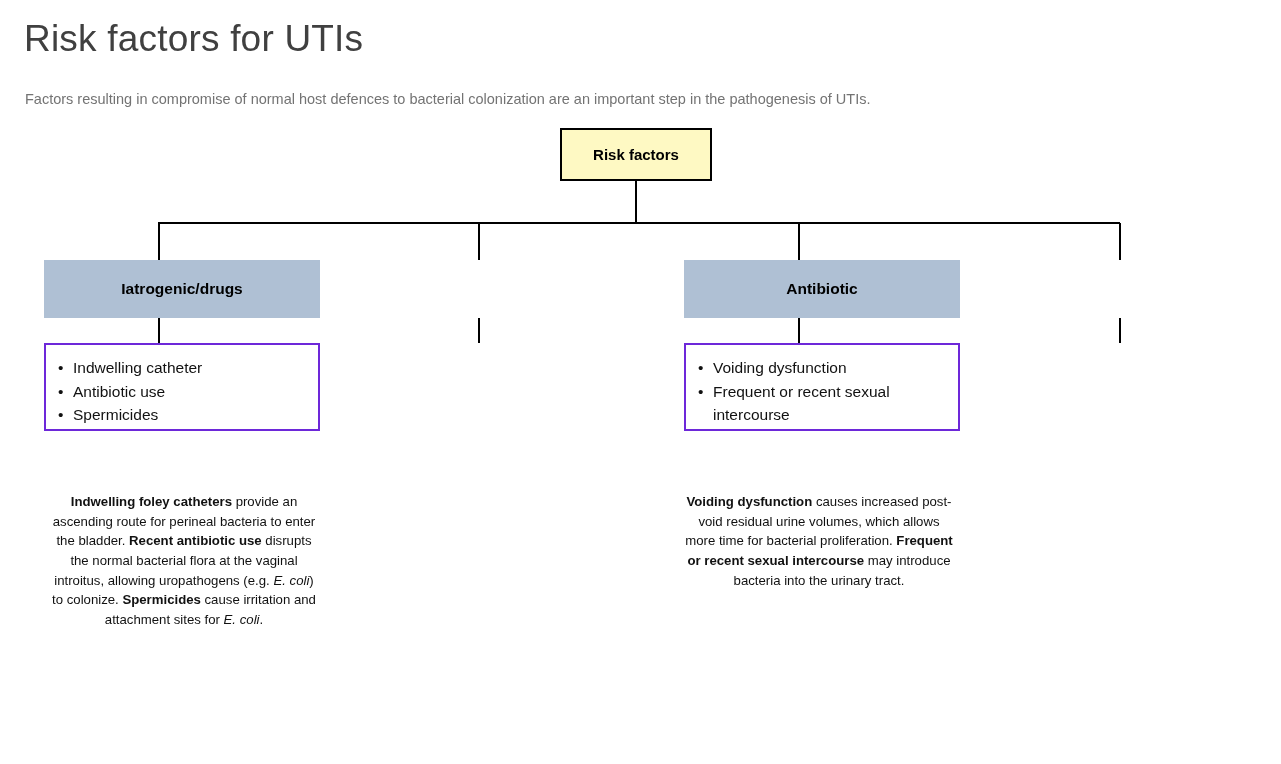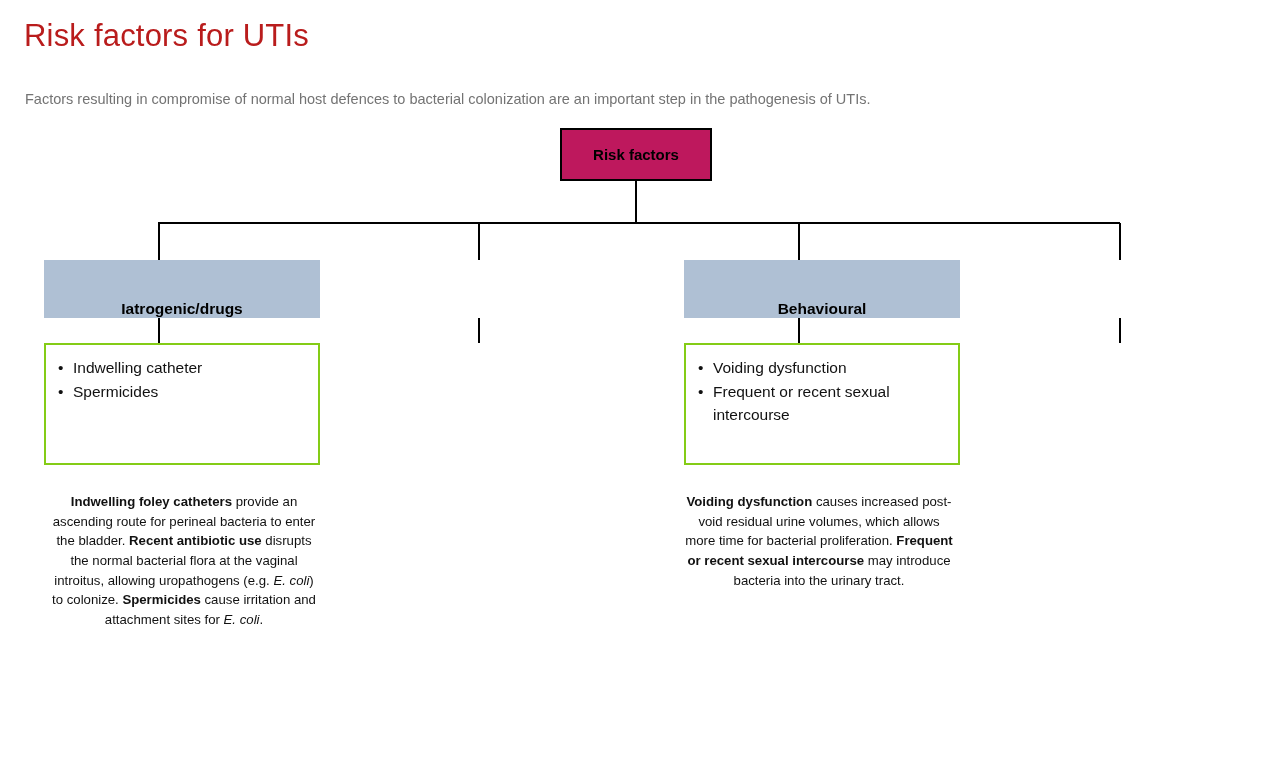--- a/index.html
+++ b/index.html
@@ -14,44 +14,44 @@
     font-family: "Liberation Sans", sans-serif;
     color: #000000;
     overflow: hidden;
   }
 
   
   .page-title {
     position: absolute;
     left: 24px;
     top: 18px;
-    font-size: 31px;
+    font-size: 37px;
     font-weight: 400;
     letter-spacing: 0.2px;
-    color: #b91c1c;
+    color: #404040;
     white-space: nowrap;
   }
   .page-subtitle {
     position: absolute;
     left: 25px;
     top: 91px;
     font-size: 14.5px;
     color: #737373;
     white-space: nowrap;
   }
 
   
   .root-box {
     position: absolute;
     left: 560px;
     top: 128px;
     width: 152px;
     height: 53px;
     border: 2px solid #000000;
-    background: #be185d;
+    background: #fef9c3;
     box-sizing: border-box;
     display: flex;
     align-items: center;
     justify-content: center;
   }
   .root-box .root-label {
     font-size: 15px;
     font-weight: bold;
     color: #000;
   }
@@ -104,36 +104,36 @@
   .col-2 { left: 342px; width: 276px; }
   .col-3 { left: 662px; width: 276px; }
   .col-4 { left: 980px; width: 282px; }
 
   .cat-header {
     position: absolute;
     top: 260px;
     height: 58px;
     background: #afc0d4;
     display: flex;
-    align-items: flex-end;
+    align-items: center;
     justify-content: center;
     box-sizing: border-box;
   }
   .cat-header .cat-label {
     font-size: 15.5px;
     font-weight: bold;
     color: #000;
     text-align: center;
   }
 
   .list-box {
     position: absolute;
     top: 343px;
-    height: 122px;
-    border: 2px solid #84cc16;
+    height: 88px;
+    border: 2px solid #6d28d9;
     background: #ffffff;
     box-sizing: border-box;
     padding: 11px 10px 6px 12px;
   }
   .list-box ul {
     margin: 0;
     padding: 0;
     list-style: none;
   }
   .list-box li {
@@ -194,29 +194,30 @@
 <div class="conn-link link-3"></div>
 <div class="conn-link link-4"></div>
 
 <div class="column col-1">
   <div class="cat-header">
     <span class="cat-label">Iatrogenic/drugs</span>
   </div>
   <div class="list-box">
     <ul>
       <li>Indwelling catheter</li>
+      <li>Antibiotic use</li>
       <li>Spermicides</li>
     </ul>
   </div>
   <div class="desc"><b>Indwelling foley catheters</b><span> provide an ascending route for perineal bacteria to enter the bladder. </span><b>Recent antibiotic use</b><span> disrupts the normal bacterial flora at the vaginal introitus, allowing uropathogens (e.g. </span><i>E. coli</i><span>) to colonize. </span><b>Spermicides</b><span> cause irritation and attachment sites for </span><i>E. coli</i><span>.</span></div>
 </div>
 
 <div class="column col-2">
   <div class="cat-header">
-    <span class="cat-label">Behavioural</span>
+    <span class="cat-label">Antibiotic</span>
   </div>
   <div class="list-box">
     <ul>
       <li>Voiding dysfunction</li>
       <li>Frequent or recent sexual intercourse</li>
     </ul>
   </div>
   <div class="desc"><b>Voiding dysfunction</b><span> causes increased post-void residual urine volumes, which allows more time for bacterial proliferation. </span><b>Frequent or recent sexual intercourse</b><span> may introduce bacteria into the urinary tract.</span></div>
 </div>
 

